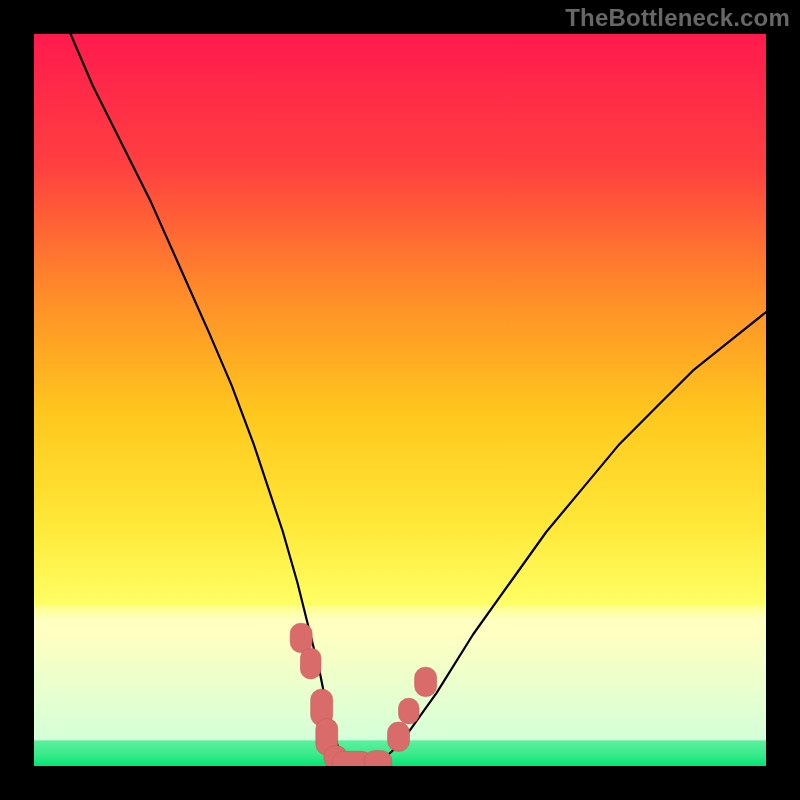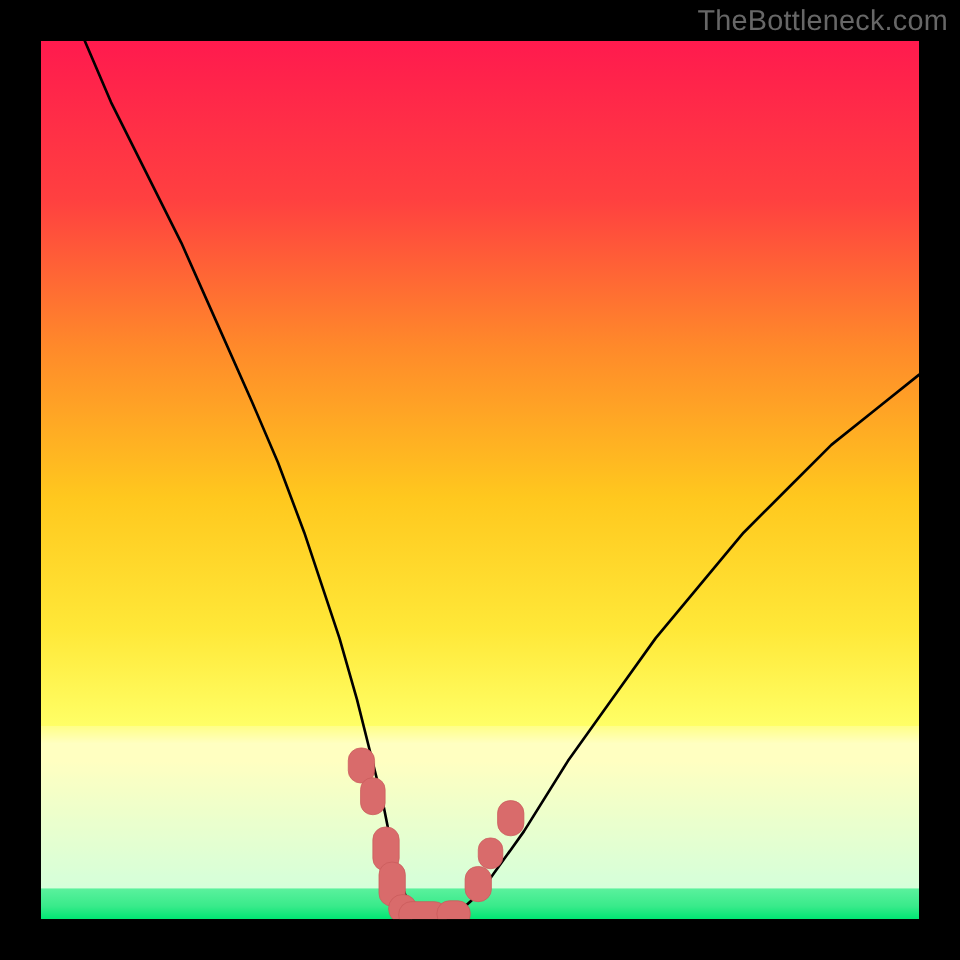--- a/index.html
+++ b/index.html
@@ -26,21 +26,21 @@
     width: 732px;
     height: 732px;
     overflow: hidden;
   }
   .watermark {
     position: absolute;
     top: 4px;
     right: 10px;
     color: #676767;
     font-size: 24px;
-    font-weight: 400;
+    font-weight: 700;
     letter-spacing: 0.2px;
     font-family: Arial, Helvetica, sans-serif;
   }
   svg {
     display: block;
   }
 </style>
 </head>
 <body>
 

